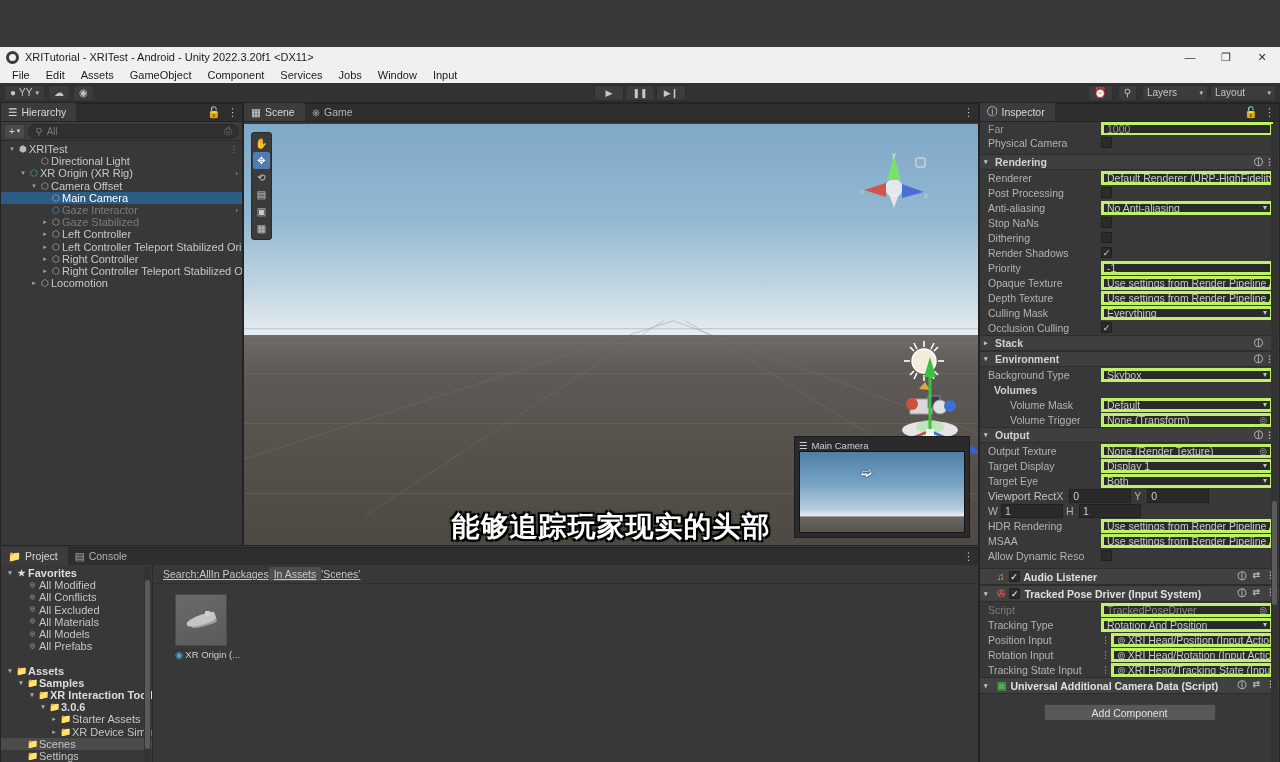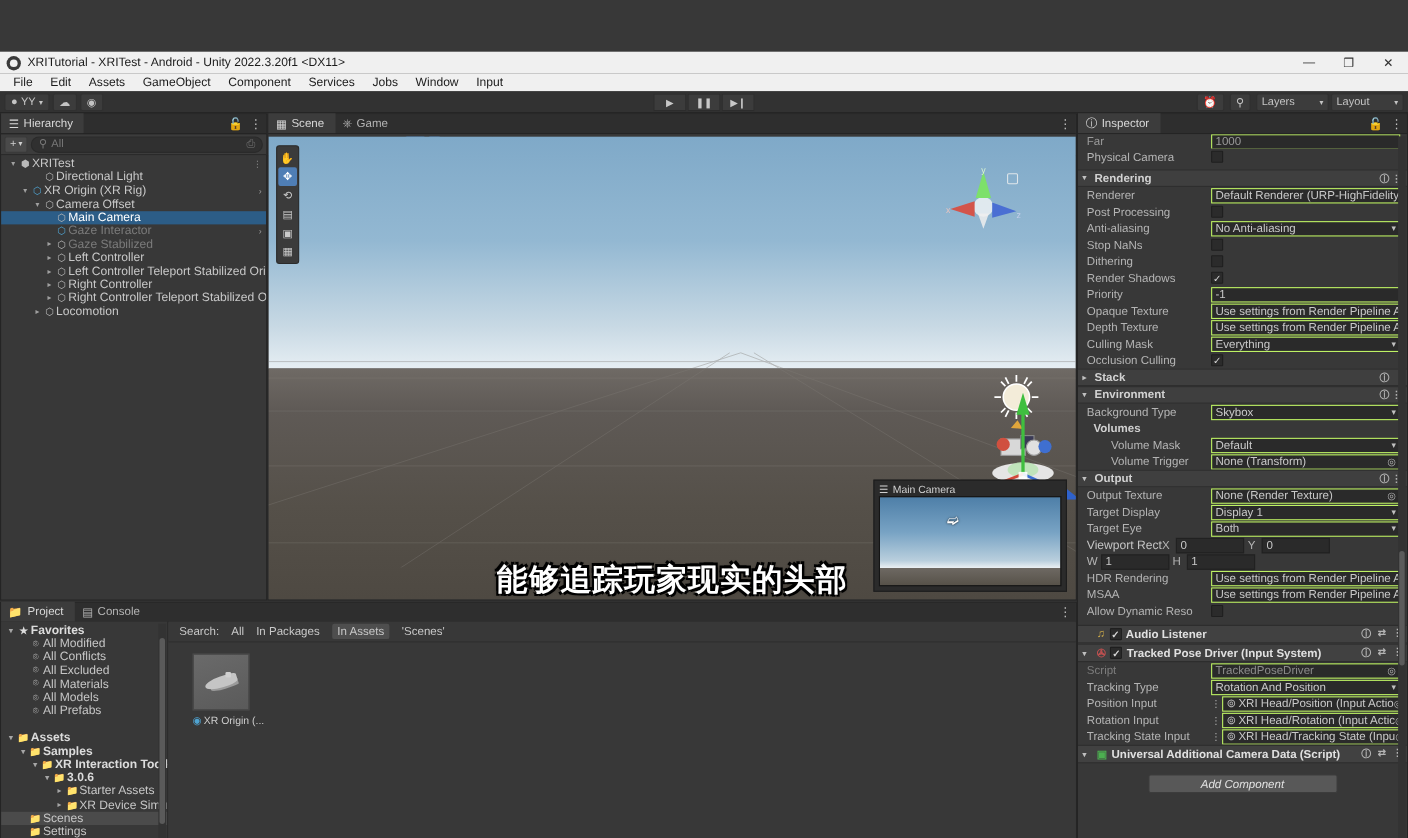--- a/index.html
+++ b/index.html
@@ -166,21 +166,21 @@
   }
 
   
   #inspector{ right:0; top:0; width:301px; bottom:0; border-bottom:none; }
   .insp-body{ position:absolute; top:18px; left:0; right:0; bottom:15px; overflow:hidden; background:#383838; }
   .row{ display:flex; align-items:center; height:15px; padding-left:8px; }
   .row .lbl{ width:113px; flex:0 0 113px; color:#b4b4b4; font-size:10.5px; white-space:nowrap; overflow:hidden;}
   .row .lbl.ind2{ padding-left:22px; width:113px; }
   .row .lbl.dim{ color:#7d7d7d; }
   .field{
-    flex:1; height:14px; background:#2a2a2a; border:1px solid #bef264;
+    flex:1; height:14px; background:#2a2a2a; border:3px solid #bef264;
     display:flex; align-items:center; padding:0 3px; font-size:10.5px; color:#c9c9c9;
     margin-right:6px; overflow:hidden; white-space:nowrap;
   }
   .field.dd::after{ content:"▾"; margin-left:auto; font-size:8px; color:#c0c0c0; padding-left:2px;}
   .field.obj::after{ content:"◎"; margin-left:auto; font-size:9px; color:#b0b0b0; }
   .field.plain{ background:#2a2a2a; }
   .chk{
     width:11px; height:11px; background:#2b2b2b; border:1px solid #1f1f1f; border-radius:1px;
     display:flex; align-items:center; justify-content:center; font-size:9px; color:#d8d8d8;
   }
@@ -196,21 +196,21 @@
   .comp-hdr{
     height:17px; background:#414141; border-top:1px solid #2c2c2c; border-bottom:1px solid #2c2c2c;
     display:flex; align-items:center; gap:4px; padding-left:4px; font-size:10.5px; font-weight:bold;
     color:#e0e0e0; position:relative;
   }
   .comp-hdr .right-icos{ position:absolute; right:4px; display:flex; gap:6px; color:#b4b4b4; font-size:9px; }
   .vp-row{ display:flex; align-items:center; height:15px; padding-left:8px; }
   .vp-sub{ display:flex; align-items:center; gap:3px; flex:1; }
   .vp-sub .k{ width:10px; color:#b4b4b4; font-size:10.5px; }
   .vp-sub .f{ width:62px; height:14px; background:#2a2a2a; border:1px solid #212121; font-size:10.5px; color:#c9c9c9; display:flex; align-items:center; padding:0 3px;}
-  .add-comp-wrap{ display:flex; justify-content:center; padding:10px 0 6px;font-style:italic; }
+  .add-comp-wrap{ display:flex; justify-content:center; padding:10px 0 6px; }
   .add-comp{
     width:172px; height:17px; background:#585858; border:1px solid #3c3c3c; border-radius:2px;
     display:flex; align-items:center; justify-content:center; font-size:10.5px; color:#e2e2e2;
   }
   .insp-scroll{
     position:absolute; right:1px; top:20px; width:7px; bottom:18px; background:#333;
   }
   .insp-scroll i{ position:absolute; left:1px; width:5px; top:58%; height:16%; background:#5b5b5b; border-radius:3px; display:block;}
 
   
@@ -226,22 +226,22 @@
   .pj-left{ width:152px; background:#383838; border-right:1px solid #2a2a2a; position:relative; overflow:hidden;}
   .pj-right{ flex:1; background:#383838; position:relative; }
   .p-row{ height:12.2px; display:flex; align-items:center; font-size:11px; color:#c6c6c6; white-space:nowrap; padding-right:3px;}
   .p-row.selected{ background:#4b4b4b; }
   .p-row .ar{ width:10px; font-size:7px; color:#a6a6a6; text-align:center; flex:0 0 10px;}
   .p-row .ico{ width:13px; flex:0 0 13px; text-align:center; font-size:9px; }
   .p-row.bold{ font-weight:bold; color:#dcdcdc; }
   .pj-scroll{ position:absolute; right:1px; top:2px; width:7px; bottom:2px; background:#333;}
   .pj-scroll i{ position:absolute; left:1px; width:5px; top:6%; height:76%; background:#5a5a5a; border-radius:3px; display:block;}
   .pj-filter{
-    height:19px; display:flex; align-items:center; gap:11px; padding-left:10px;
-    font-size:10.5px; color:#c8c8c8; border-bottom:1px solid #2f2f2f;
+    height:19px; display:flex; align-items:center; padding-left:10px;
+    font-size:10.5px; color:#c8c8c8; border-bottom:1px solid #2f2f2f;text-decoration:underline;
   }
   .pj-filter .pill{ background:#4e4e4e; border-radius:2px; padding:1px 5px; }
   .asset-grid{ padding:10px 0 0 22px; display:flex; gap:14px; }
   .asset{ width:52px; text-align:center; }
   .asset .thumb{
     width:52px; height:52px; background:linear-gradient(160deg,#6a6a6a,#5a5a5a);
     border:1px solid #4a4a4a; position:relative; overflow:hidden;
   }
   .asset .thumb .g{
     position:absolute; left:10px; top:20px; width:30px; height:10px;

